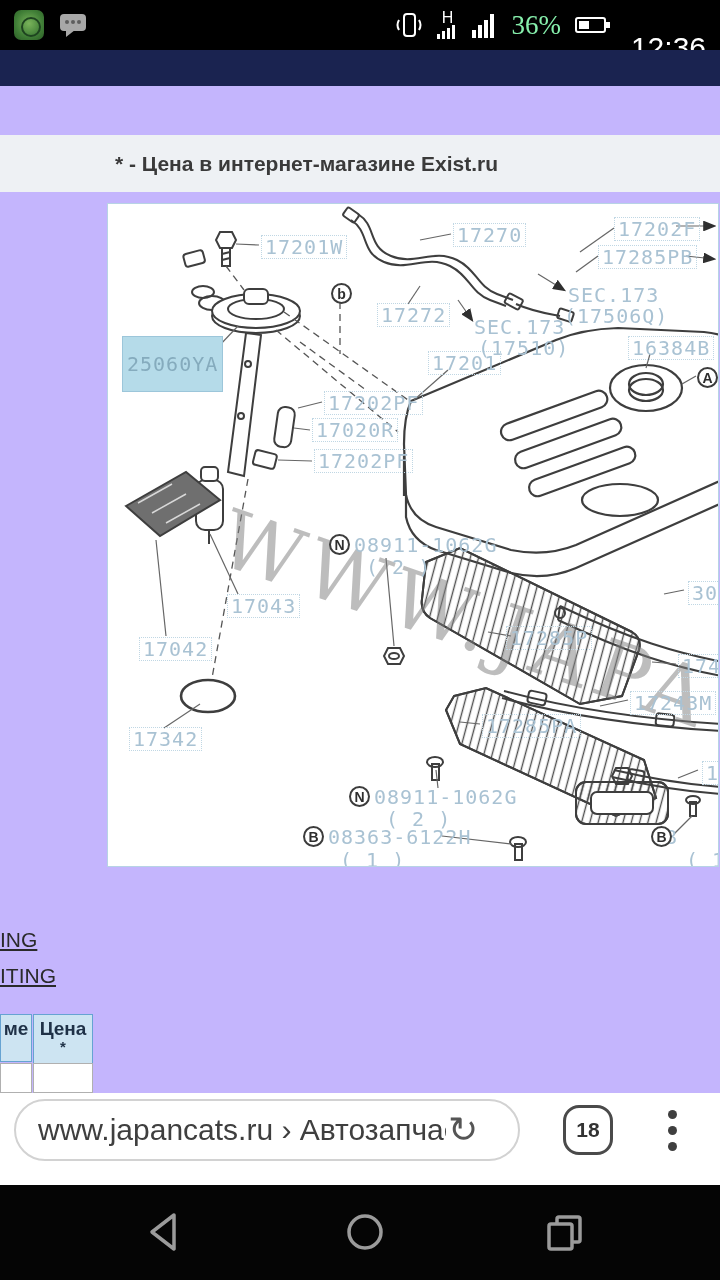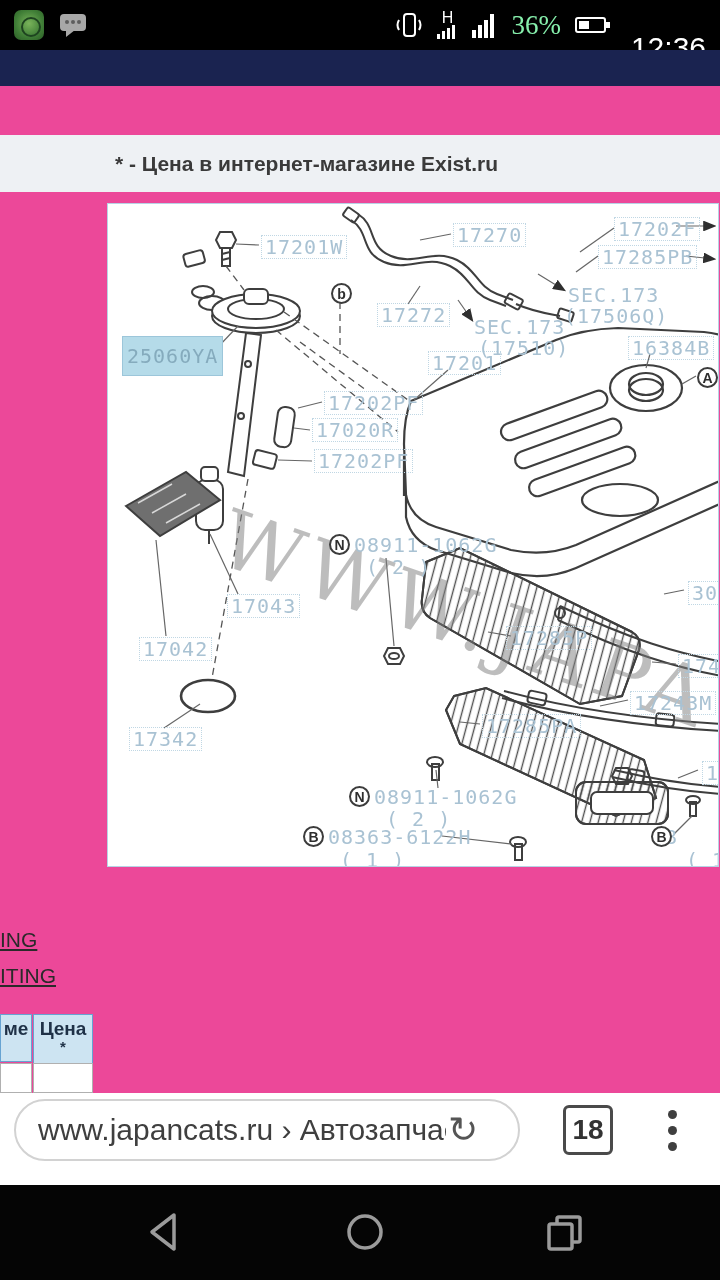--- a/index.html
+++ b/index.html
@@ -12,44 +12,44 @@
   .sb-text{color:#86efac;font-size:27px;font-family:Liberation Serif, serif;}
   .sb-time{color:#fff;font-size:30px;margin-left:6px;margin-top:46px;}
   .app-ico-green{width:30px;height:30px;border-radius:7px;background:radial-gradient(circle at 50% 45%,#79b35a 0%,#3f7d36 60%,#2c5d27 100%);position:relative;}
   .app-ico-green::after{content:"";position:absolute;left:7px;top:7px;width:16px;height:16px;border-radius:50%;border:2px solid #1e4420;}
   .sb-h{color:#fff;font-size:16px;line-height:14px;}
 
   
   .navy-bar{position:absolute;left:0;top:50px;width:720px;height:36px;background:#1a2350;}
 
   
-  .content{position:absolute;left:0;top:86px;width:720px;height:1007px;background:#ec4899;}
+  .content{position:absolute;left:0;top:86px;width:720px;height:1007px;background:#c4b5fd;}
   .gray-band{position:absolute;left:0;top:49px;width:720px;height:57px;background:#eef1f4;}
   .price-note{position:absolute;left:115px;top:17px;font-size:21px;font-weight:bold;color:#3a3a3a;}
 
   .diagram-box{position:absolute;left:107px;top:117px;width:612px;height:664px;border:1px solid #b7d3e5;background:#fff;overflow:hidden;}
   .diagram-svg{position:absolute;left:0;top:0;}
   .watermark{position:absolute;left:130px;top:288px;font-family:"DejaVu Serif",serif;font-size:80px;letter-spacing:8px;color:#7e7e7e;opacity:.5;transform:rotate(19deg);transform-origin:left top;white-space:nowrap;}
   .part-label{position:absolute;font-family:"DejaVu Sans Mono",monospace;font-size:20px;letter-spacing:1px;color:#a9c2d3;white-space:nowrap;line-height:22px;}
   .boxed{border:1px dotted #c0d7e4;padding:0 3px;}
-  .hl{background:#b5dbe9;border:1px solid #9cc6da;color:#85abbd;padding:8px 4px;}
+  .hl{background:#b5dbe9;border:1px solid #9cc6da;color:#85abbd;padding:16px 4px;}
   .badge{position:absolute;width:21px;height:21px;border:2px solid #3c3c3c;border-radius:50%;background:#fff;color:#2e2e2e;font-size:14px;font-weight:bold;text-align:center;line-height:18px;}
 
   .cut-link{position:absolute;left:0;font-size:21px;color:#2a2a2a;text-decoration:underline;white-space:nowrap;}
 
   .tbl-h{position:absolute;background:#cde4f2;border:1px solid #66a3d2;color:#1f3147;font-weight:bold;font-size:19px;text-align:center;padding-top:3px;}
   .tbl-c{position:absolute;background:#fff;border:1px solid #b0b0b0;}
   .tbl-star{font-size:15px;font-weight:bold;line-height:14px;}
 
   
   .url-panel{position:absolute;left:0;top:1093px;width:720px;height:92px;background:#fff;}
   .url-input{position:absolute;left:14px;top:6px;width:506px;height:62px;border:2px solid #d2d2d2;border-radius:31px;background:#fff;display:flex;align-items:center;}
   .url-text{margin-left:22px;width:408px;font-size:30px;color:#3f3f3f;white-space:nowrap;overflow:hidden;}
   .refresh-btn{margin-left:2px;font-size:36px;color:#555;line-height:40px;}
-  .tab-btn{position:absolute;left:563px;top:12px;width:50px;height:50px;border:3px solid #4a4a4a;border-radius:6px;color:#333;font-size:28px;font-weight:bold;text-align:center;line-height:44px;}
+  .tab-btn{position:absolute;left:563px;top:12px;width:50px;height:50px;border:3px solid #4a4a4a;border-radius:16px;color:#333;font-size:21px;font-weight:bold;text-align:center;line-height:44px;}
   .menu-btn{position:absolute;left:660px;top:10px;width:24px;height:56px;}
   .menu-btn i{display:block;width:9px;height:9px;border-radius:50%;background:#3f3f3f;margin:7px auto;}
 
   
   .bottom-nav{position:absolute;left:0;top:1185px;width:720px;height:95px;background:#050505;}
   .nav-ic{position:absolute;top:24px;}
 </style>
 </head>
 <body>
 

